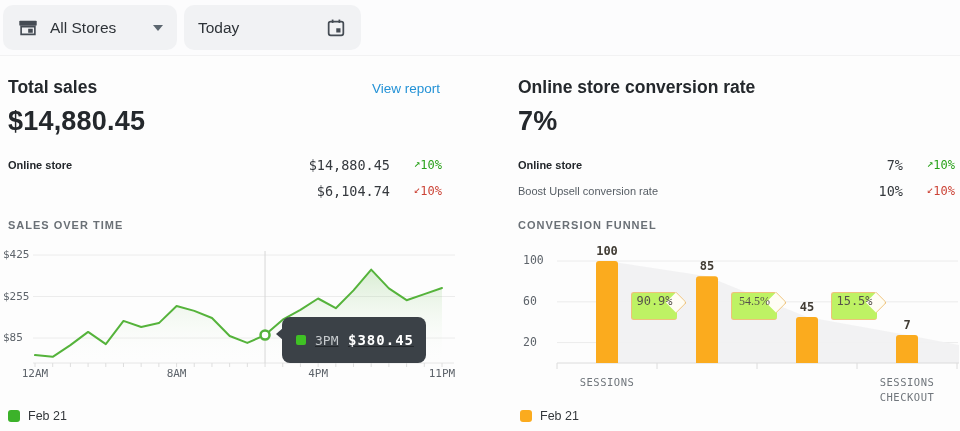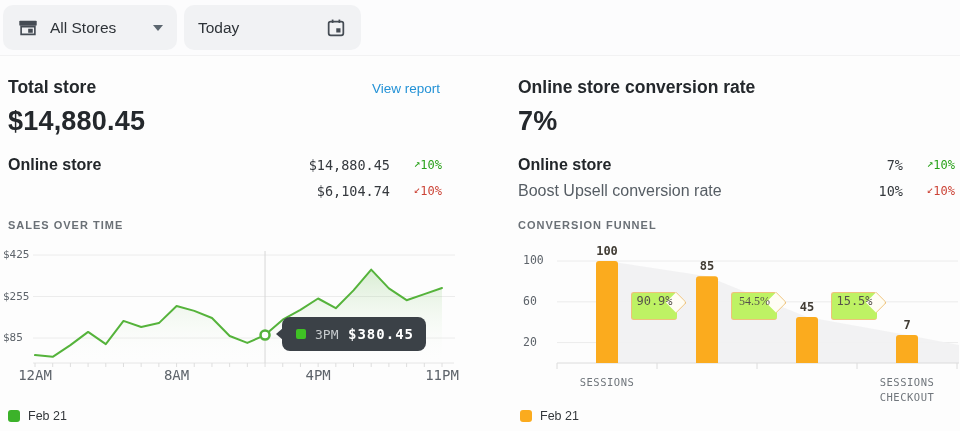--- a/index.html
+++ b/index.html
@@ -24,41 +24,41 @@
           border-top:6px solid #5c666f; }
   .tb-icon { width:22px; height:22px; color:#454c54; flex:0 0 auto; }
   .tb-btn.date .tb-icon { margin-left:auto; }
 
   
   .panel-title { position:absolute; top:77px; font-size:17.5px; font-weight:bold; color:#24282c; }
   .big-value   { position:absolute; top:106px; font-size:27px; font-weight:bold; color:#24282c; letter-spacing:.2px; }
   .view-report { position:absolute; top:81px; right:520px; font-size:13.5px; color:#2492d6;
                  text-decoration:none; cursor:pointer; }
   .metric-row { position:absolute; height:26px; display:flex; align-items:center; }
-  .metric-row .lbl { font-size:16px; color:#565d64; }
+  .metric-row .lbl { font-size:11px; color:#565d64; }
   .metric-row .lbl.bold { font-weight:bold; color:#22262a; }
   .metric-row .val { margin-left:auto; font-size:13.5px; color:#35393e; width:110px; text-align:right; }
   .metric-row .delta { width:52px; text-align:right; font-size:12px; }
   .delta.up   { color:#2aa21b; }
   .delta.down { color:#cc4437; }
   .delta .arr { font-size:11px; position:relative; top:-2px; }
   .section-title { position:absolute; top:219px; font-size:11px; font-weight:bold;
                    letter-spacing:1px; color:#6a7076; }
 
   
   .chart { position:absolute; top:245px; height:152px; }
   #sales-chart  { left:0;   width:460px; }
   #funnel-chart { left:518px; width:442px; }
   .ytick { position:absolute; font-size:11px; color:#5e646b; }
-  .xtick { position:absolute; top:122px; transform:translateX(-50%); font-size:14px; color:#5e646b; }
-
-  
-  .tooltip { position:absolute; left:282px; top:72px; width:144px; height:34px;
+  .xtick { position:absolute; top:122px; transform:translateX(-50%); font-size:11px; color:#5e646b; }
+
+  
+  .tooltip { position:absolute; left:282px; top:72px; width:144px; height:46px;
              background:#3b4147; border-radius:8px; display:flex; align-items:center;
-             padding:0 12px 0 14px; z-index:5; }
+             padding:0 12px 0 14px; z-index:5;text-decoration:underline; }
   .tooltip:before { content:""; position:absolute; left:-6px; top:11px; width:0; height:0;
              border-top:6px solid transparent; border-bottom:6px solid transparent;
              border-right:7px solid #3b4147; }
   .tooltip .sw { width:10px; height:10px; border-radius:2px; background:#3fc124; flex:0 0 auto; }
   .tooltip .t  { margin-left:9px; font-size:13px; color:#c6cacd; }
   .tooltip .v  { margin-left:auto; font-size:14px; font-weight:bold; color:#ffffff; letter-spacing:1px; }
 
   
   .fytick  { position:absolute; font-size:11.5px; color:#5e646b; }
   .bar-val { position:absolute; width:44px; text-align:center; font-size:12px; font-weight:bold; color:#413c34; }
@@ -95,21 +95,21 @@
       <rect x="2.5" y="4" width="19" height="5.5" rx="1" fill="currentColor"></rect>
       <path d="M4.5 10.5h15V19h-15z" fill="none" stroke="currentColor" stroke-width="1.8"></path>
       <rect x="12.2" y="12.8" width="5" height="4.4" fill="currentColor"></rect>
     </svg>
     <span class="tb-label">All Stores</span>
     <span class="chev"></span>
   </div>
 </div>
 
 <div>
-  <div class="panel-title" style="left:8px">Total store</div>
+  <div class="panel-title" style="left:8px">Total sales</div>
   <a class="view-report">View report</a>
   <div class="big-value" style="left:8px">$14,880.45</div>
 
   <div class="metric-row" style="left:8px; top:152px; width:434px;">
     <span class="lbl bold">Online store</span>
     <span class="val mono">$14,880.45</span>
     <span class="delta up mono"><span class="arr">↗</span><span>10%</span></span>
   </div>
   <div class="metric-row" style="left:8px; top:178px; width:434px;">
     <span class="val mono">$6,104.74</span>

